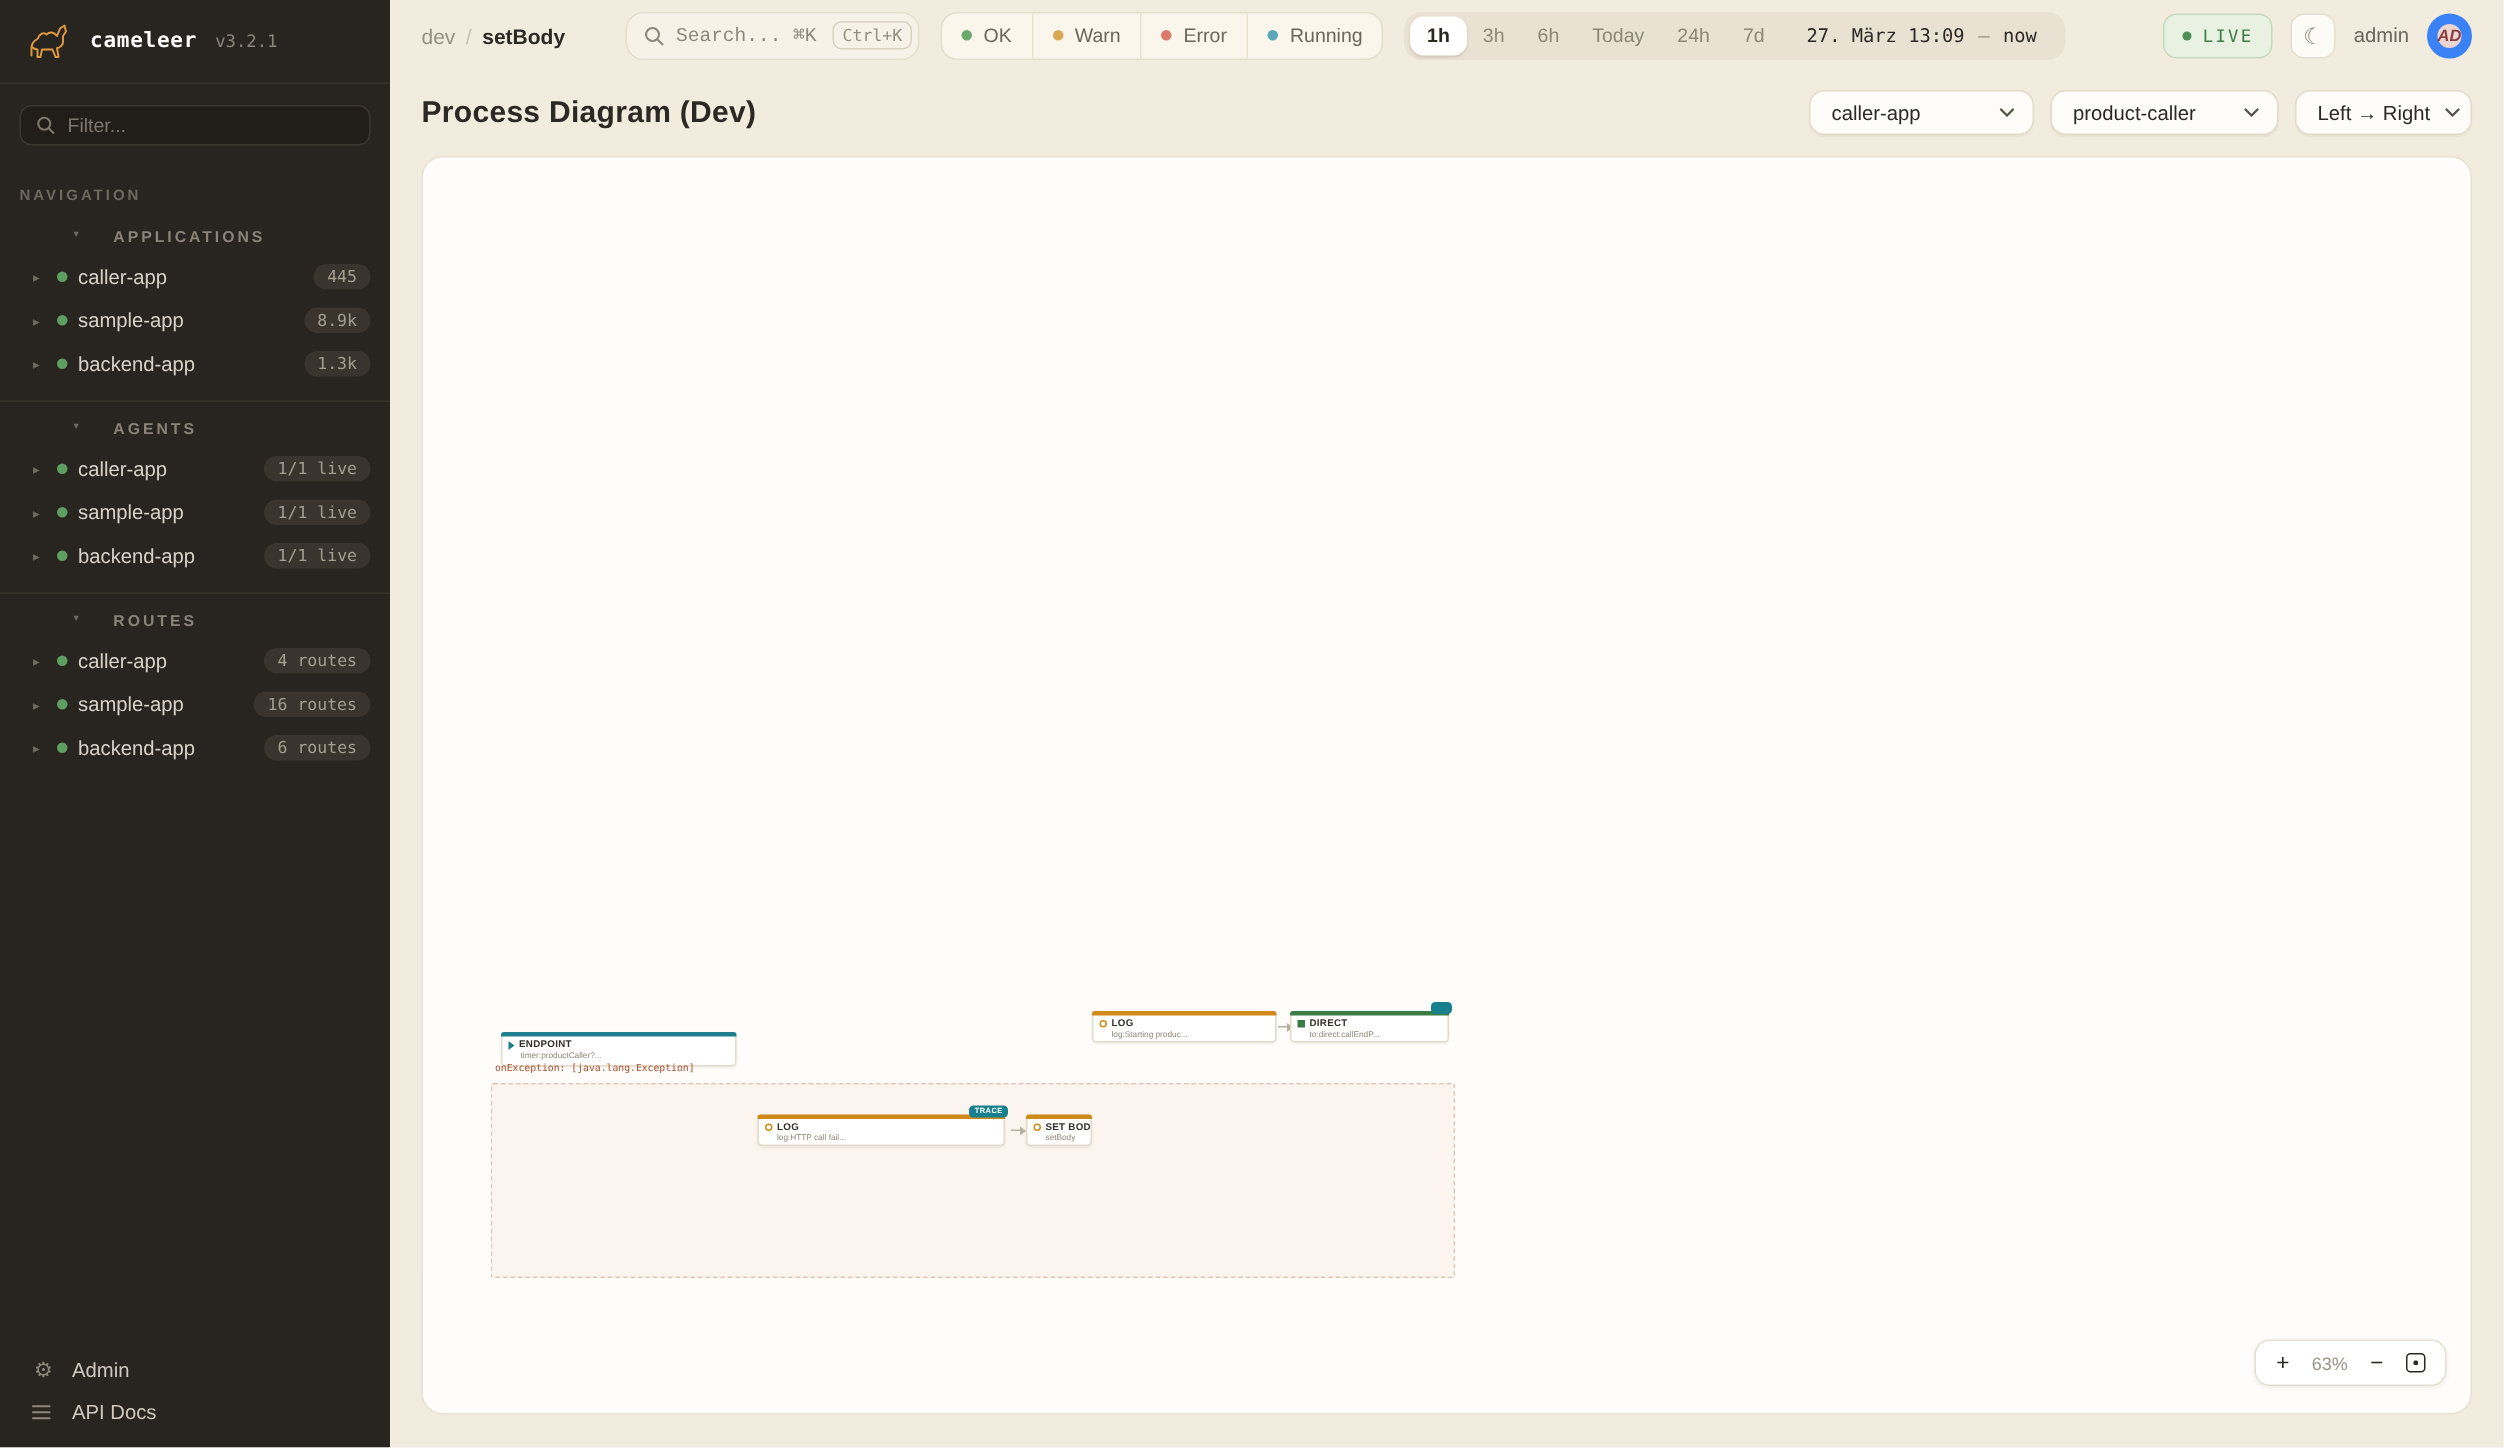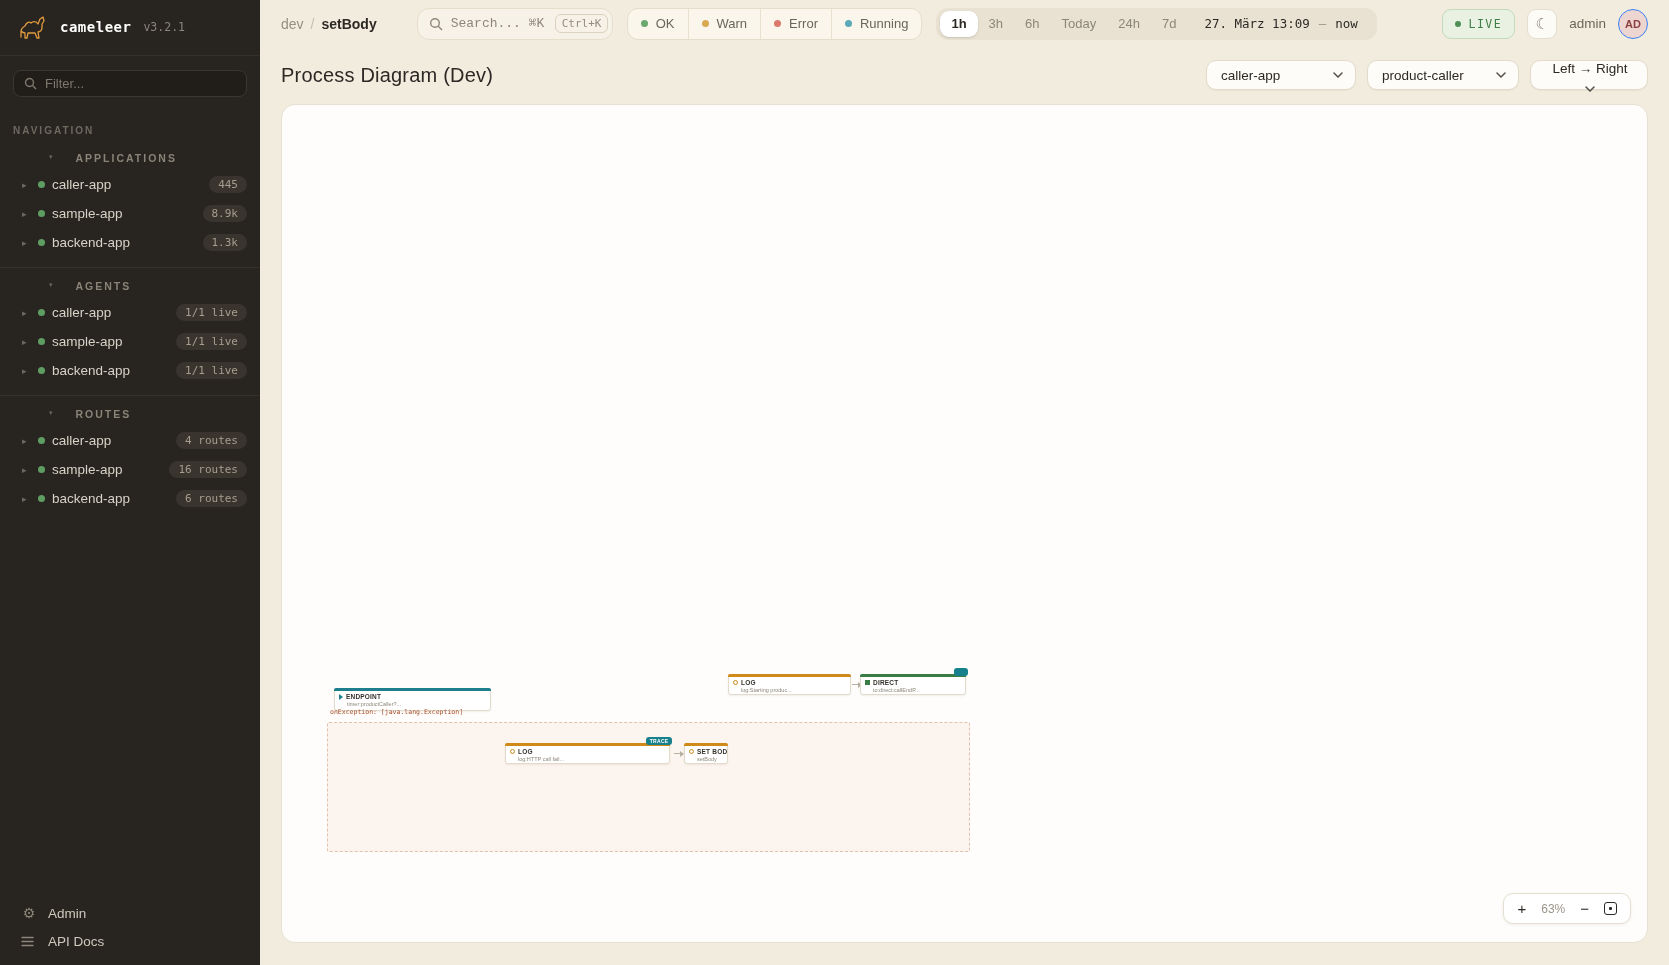--- a/index.html
+++ b/index.html
@@ -55,29 +55,29 @@
   .time-btn { padding:0 11px; height:32px; display:flex; align-items:center; font-size:13px; color:#8d8779; cursor:pointer; border-radius:9px; }
   .time-btn.selected { background:#ffffff; color:#2c2824; font-weight:bold; height:26px; box-shadow:0 1px 2px rgba(60,50,30,.18); }
   .time-range { display:flex; align-items:center; gap:9px; padding:0 15px 0 17px; font-family:"DejaVu Sans Mono",monospace; font-size:12.5px; color:#2c2824; white-space:nowrap; }
   .time-sep { color:#9a948a; }
   .top-right { margin-left:auto; display:flex; align-items:center; gap:12px; }
   .live-badge { display:flex; align-items:center; gap:8px; height:30px; padding:0 12px; background:#e8f1e2; border:1px solid #c2dbba; border-radius:9px; }
   .live-dot { width:6px; height:6px; border-radius:50%; background:#4d8f55; }
   .live-text { font-family:"DejaVu Sans Mono",monospace; font-size:11.5px; letter-spacing:1.5px; color:#3f7d46; }
   .moon-btn { width:30px; height:30px; background:#fdfbf6; border:1px solid #e5decd; border-radius:9px; display:flex; align-items:center; justify-content:center; color:#8d8779; font-size:15px; cursor:pointer; }
   .user-name { font-size:13.5px; color:#6b665c; }
-  .avatar { width:30px; height:30px; border-radius:50%; background:#edd5d2; border:1px solid #3b82f6; color:#8c4040; font-size:11px; font-weight:bold; display:flex; align-items:center; justify-content:center; }
+  .avatar { width:30px; height:30px; border-radius:50%; background:#edd5d2; border:7px solid #3b82f6; color:#8c4040; font-size:11px; font-weight:bold; display:flex; align-items:center; justify-content:center;font-style:italic; }
 
   
   .content { flex:1; display:flex; flex-direction:column; padding:0 21px 22px 21px; min-height:0; }
   .content-head { display:flex; align-items:center; margin:13px 0 14px 0; }
-  .page-title { font-size:20px; font-weight:normal; color:#2c2824; letter-spacing:.2px; }
+  .page-title { font-size:20px; font-weight:bold; color:#2c2824; letter-spacing:.2px; }
   .head-selects { margin-left:auto; display:flex; gap:11px; }
   .select-pill { display:flex; align-items:center; gap:10px; height:30px; background:#fdfcf8; border:1px solid #e2dbca; border-radius:10px; padding:0 12px 0 14px; font-size:13.5px; color:#2c2824; cursor:pointer; box-shadow:0 1px 1px rgba(60,50,30,.05); }
-  .sp-app { width:150px; } .sp-route { width:152px; } .sp-dir { width:118px;flex-direction:column; }
+  .sp-app { width:150px; } .sp-route { width:152px; } .sp-dir { width:118px; }
   .select-pill .sel-val { flex:1; white-space:nowrap; }
 
   .content-body { flex:1; display:flex; gap:20px; min-height:0; }
   .canvas { position:relative; flex:1; background:#fefdfb; border:1px solid #e7e1d3; border-radius:14px; overflow:hidden; }
   .inspector { width:281px; background:#fefdfb; border:1px solid #e7e1d3; border-radius:14px; padding:20px 18px; flex-shrink:0; }
   .insp-title { font-size:13px; font-weight:bold; letter-spacing:1px; color:#262220; }
   .insp-empty { font-size:13px; font-style:italic; color:#a39d90; margin:9px 0 6px 0; }
 
   
   .node { position:absolute; background:#ffffff; border:1px solid #e2dbcb; border-radius:3px; box-shadow:0 1px 2px rgba(80,65,40,.08); overflow:visible; }

